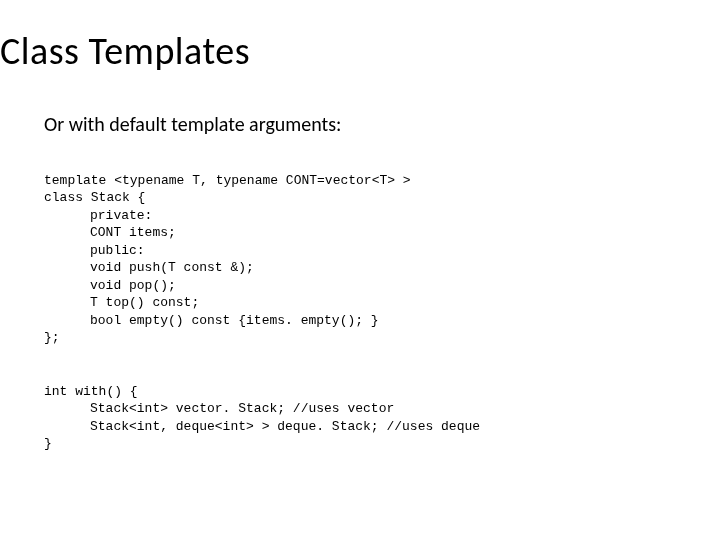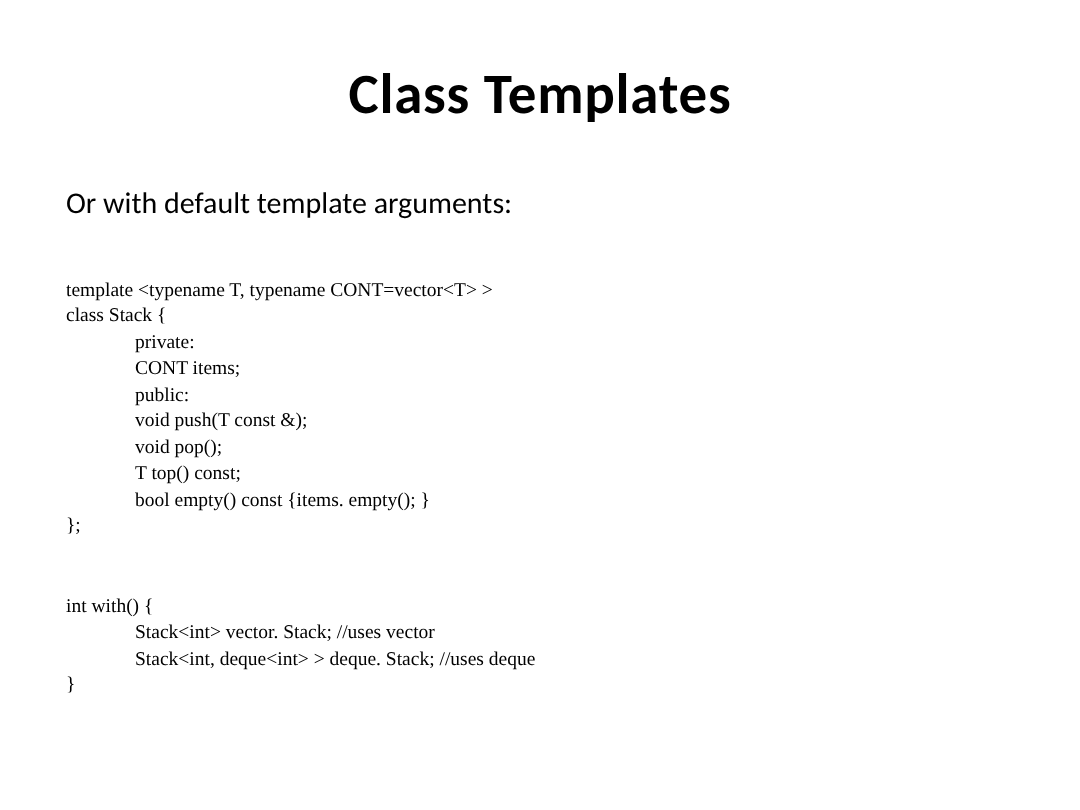--- a/index.html
+++ b/index.html
@@ -13,32 +13,32 @@
     position: relative;
     overflow: hidden;
   }
   .slide {
     width: 720px;
     height: 540px;
     position: relative;
     box-sizing: border-box;
   }
   .title {
-    text-align: center;
+    text-align: left;
     font-size: 38px;
-    font-weight: 700;
-    margin-top: 40px;
+    font-weight: 400;
+    margin-top: 28px;
     letter-spacing: 0.5px;
   }
   .subtitle {
     font-size: 20px;
     margin: 38px 0 0 44px;
   }
   .code {
-    font-family: Liberation Serif, serif;
+    font-family: Liberation Mono, monospace;
     font-size: 13px;
     line-height: 1.35;
     margin: 18px 0 0 44px;
     white-space: pre;
   }
   .code .indent {
     display: inline-block;
     width: 46px;
   }
 </style>

